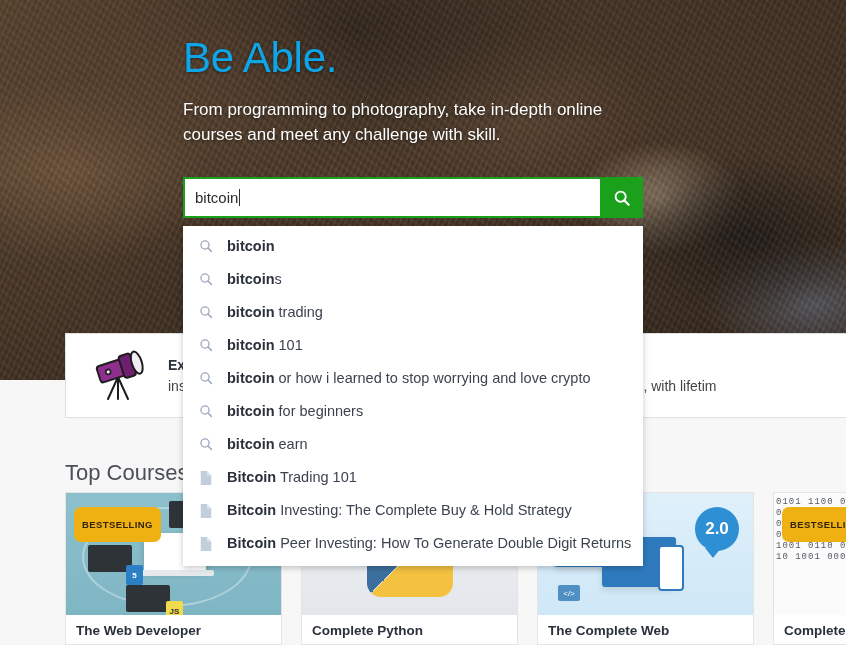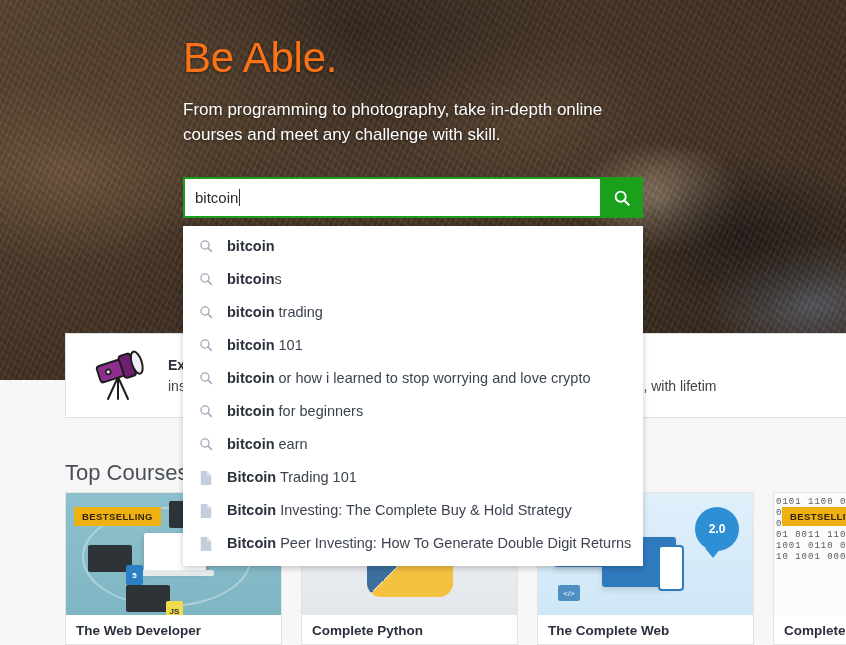--- a/index.html
+++ b/index.html
@@ -47,21 +47,21 @@
   .hero-shade {
     position:absolute; inset:0;
     background: linear-gradient(to bottom, rgba(0,0,0,.18), rgba(0,0,0,.05) 45%, rgba(0,0,0,.12));
   }
 
   .hero-inner { position: absolute; left: 183px; top: 0; width: 663px; }
 
   .hero-title {
     margin: 0; padding-top: 36px;
     font-size: 42px; font-weight: 400; line-height: 1.05;
-    color: #f97316; letter-spacing: -.3px;
+    color: #0ea5e9; letter-spacing: -.3px;
     text-shadow: 0 1px 3px rgba(0,0,0,.45);
   }
   .hero-sub {
     margin: 18px 0 0 0;
     width: 440px;
     font-size: 17px; line-height: 1.45; font-weight: 400;
     color: #ffffff;
     text-shadow: 0 1px 3px rgba(0,0,0,.5);
   }
 
@@ -163,22 +163,23 @@
   .card-thumb {
     position: relative;
     height: 122px; width: 100%;
     overflow: hidden;
   }
   .badge {
     position: absolute; left: 8px; top: 14px;
     background: #eeb111;
     color: #33250b;
     font-size: 9.5px; font-weight: 700; letter-spacing: .4px;
-    padding: 4px 8px;
+    padding: 12px 8px;
     z-index: 3;
+    border-radius: 7px;
   }
   .card-title {
     font-size: 13.5px; font-weight: 700; color: #2b313c;
     padding: 8px 10px 0 10px;
     line-height: 1.25;
   }
 
   
   .th-web {
     background: linear-gradient(#8dc0cc, #7fb6c4);
@@ -225,21 +226,21 @@
   }
   .th-blue .w1 { left:16px; top:30px; width:62px; height:44px; }
   .th-blue .w2 { left:64px; top:44px; width:74px; height:50px; }
   .th-blue .phone {
     position:absolute; left:120px; top:52px; width:26px; height:46px;
     background:#fff; border:2px solid #2f79bd; border-radius:4px;
   }
   .th-blue .bub {
     position:absolute; right:14px; top:14px; width:44px; height:44px;
     background:#2f8fd4; border-radius:50%;
-    color:#fff; font-size:12px; font-weight:700;
+    color:#fff; font-size:17px; font-weight:700;
     display:flex; align-items:center; justify-content:center;
   }
   .th-blue .bub::after{
     content:""; position:absolute; left:10px; bottom:-7px;
     border-left:8px solid transparent; border-right:8px solid transparent;
     border-top:10px solid #2f8fd4;
   }
   .th-blue .code {
     position:absolute; left:20px; bottom:14px; width:22px; height:16px;
     background:#4f8fc4; border-radius:2px; color:#fff;

